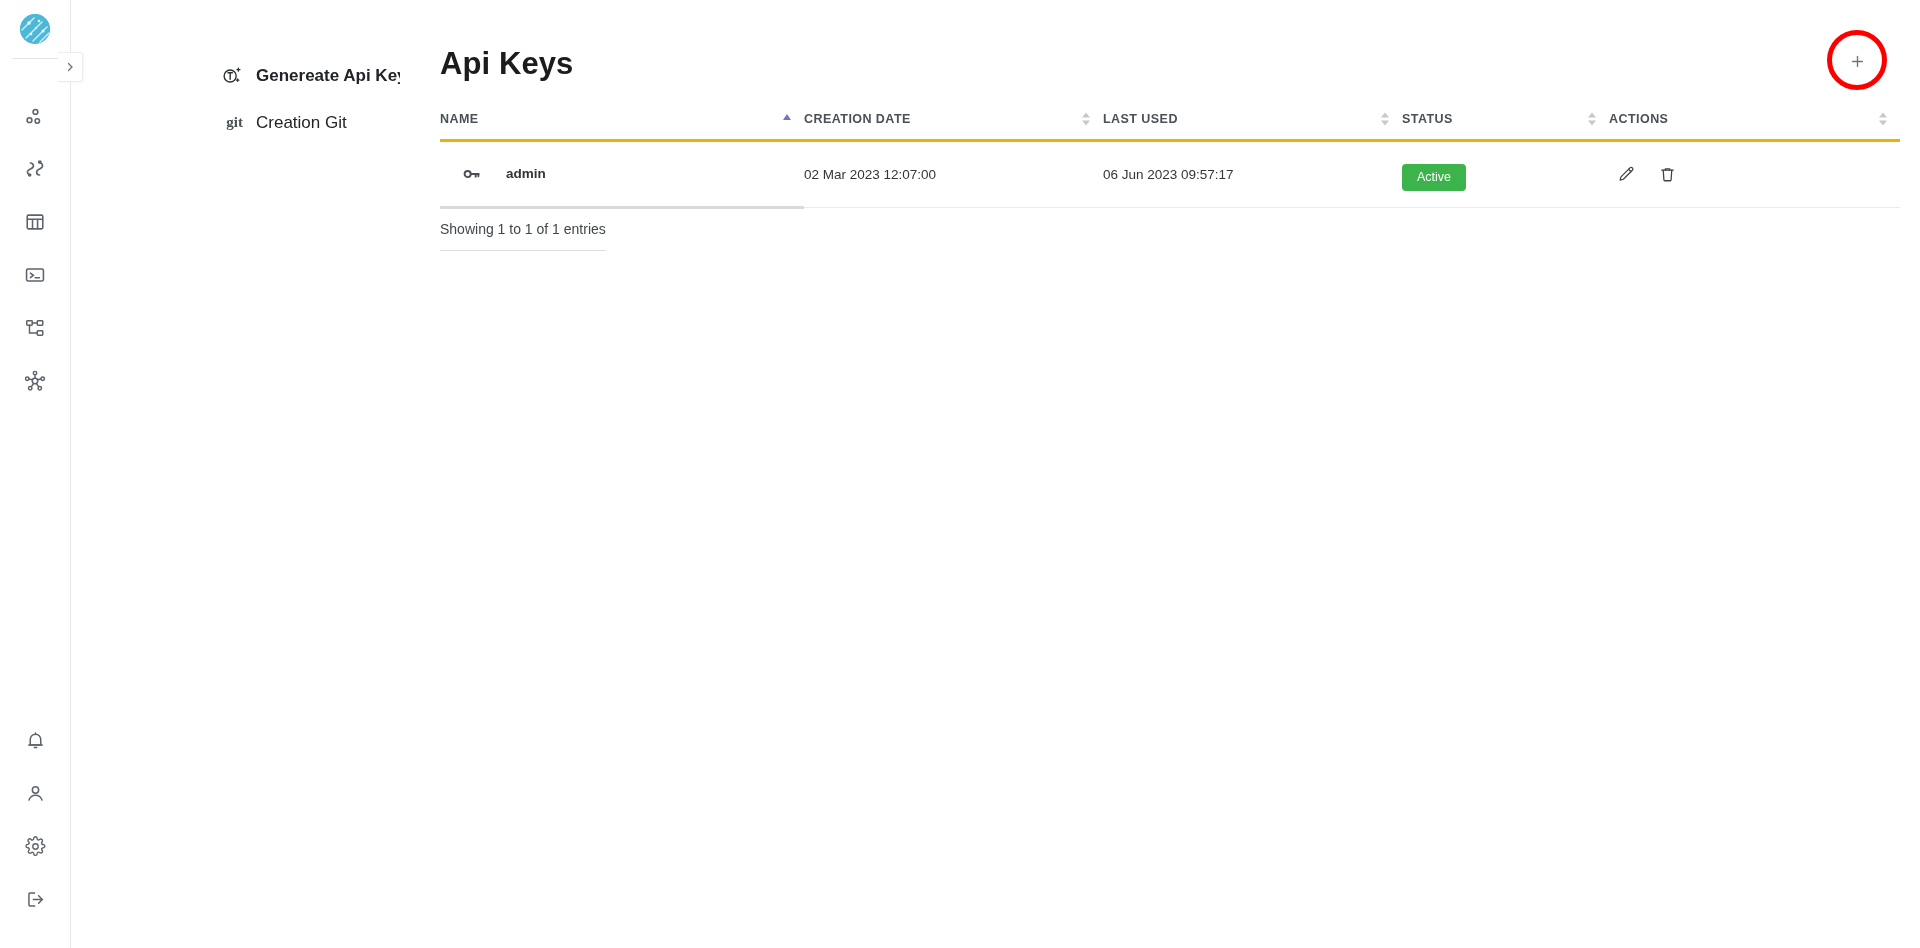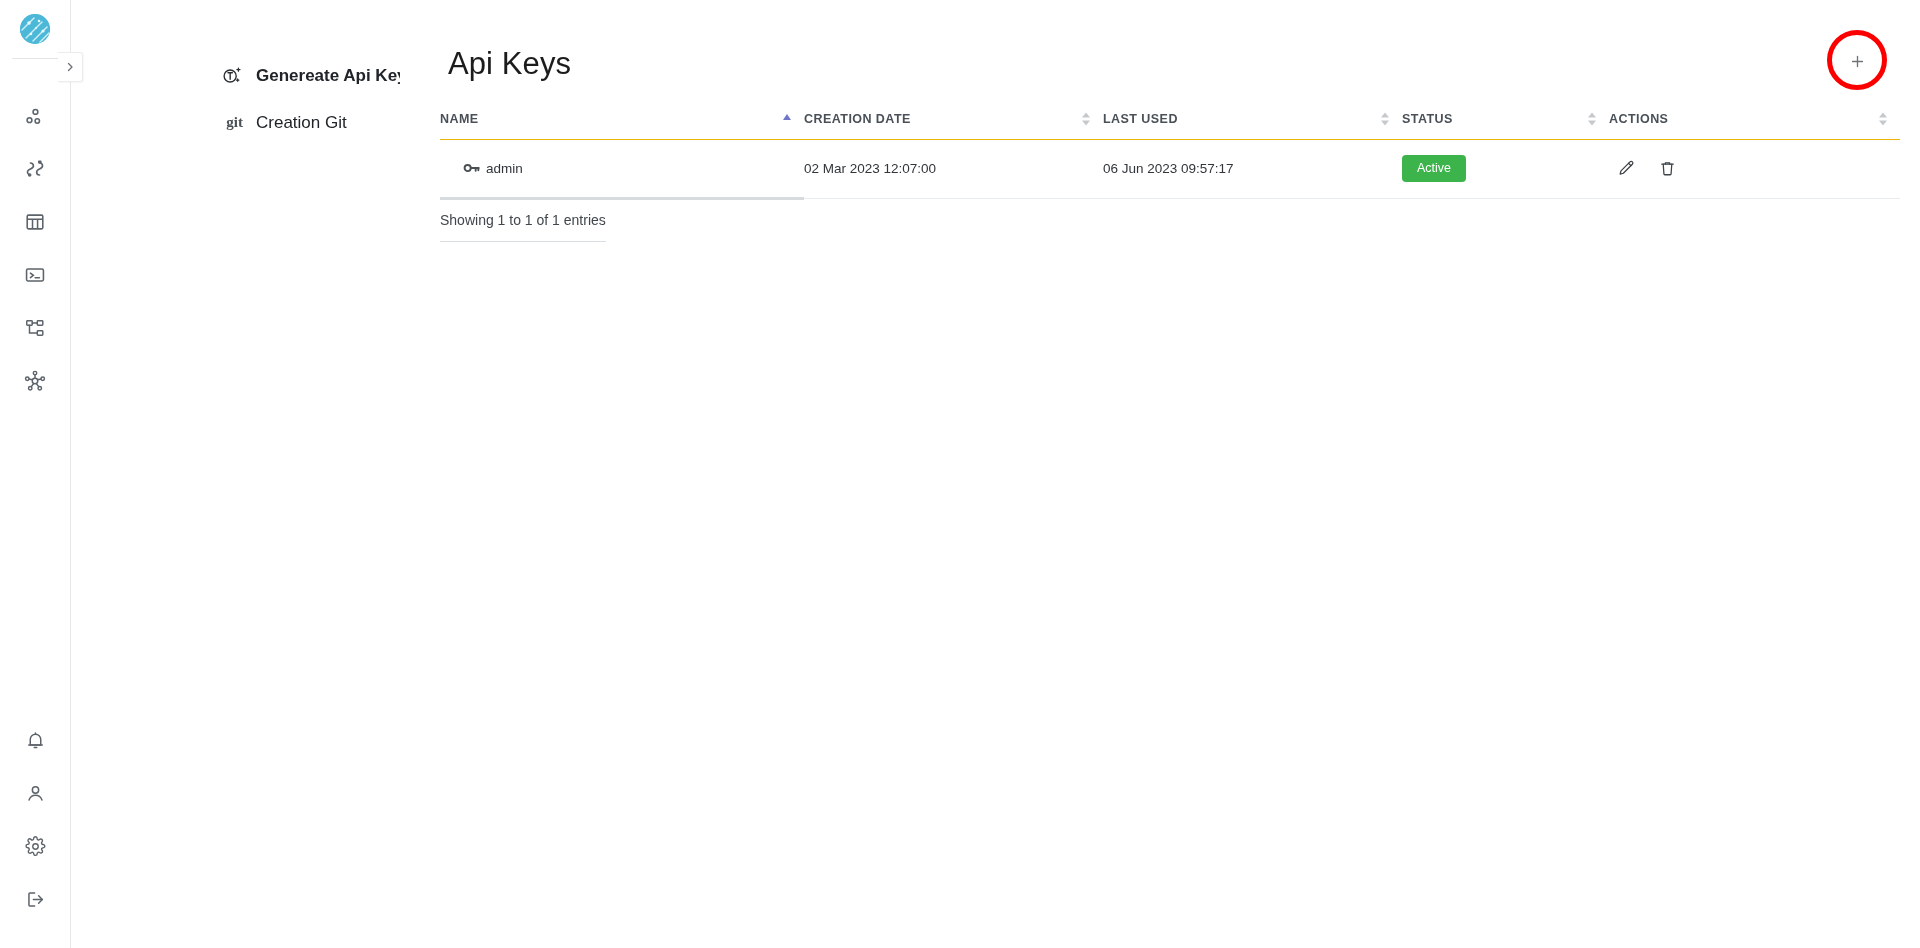--- a/index.html
+++ b/index.html
@@ -158,25 +158,25 @@
 
   
   .content {
     flex: 1;
     position: relative;
     padding: 0;
     background: #ffffff;
   }
   .page-title {
     position: absolute;
-    left: 48px;
+    left: 40px;
     top: 46px;
     font-size: 31px;
     line-height: 36px;
-    font-weight: normal;
+    font-weight: bold;
     color: #1c1c1c;
     letter-spacing: 0.1px;
   }
 
   .add-btn {
     position: absolute;
     right: 48px;
     top: 46px;
     width: 30px;
     height: 30px;
@@ -211,21 +211,21 @@
     border-collapse: collapse;
     table-layout: fixed;
   }
   table.data thead th {
     text-align: left;
     font-size: 12.5px;
     font-weight: bold;
     letter-spacing: 0.45px;
     color: #495057;
     padding: 0 0 13px 0;
-    border-bottom: 1px solid #eab308;
+    border-bottom: 3px solid #eab308;
     position: relative;
     vertical-align: bottom;
     cursor: pointer;
     text-transform: uppercase;
   }
   table.data thead th .sort {
     position: absolute;
     right: 12px;
     bottom: 13px;
     width: 10px;
@@ -236,30 +236,31 @@
     font-size: 13.5px;
     color: #31363b;
     border-bottom: 1px solid #e9ecef;
     vertical-align: middle;
   }
   td.name-cell {
     font-size: 16.5px;
     color: #1f2327;
     border-bottom: 3px solid #d8dbde !important;
   }
-  .name-inner { display: flex; align-items: center; gap: 4px; padding-left: 22px;}
+  .name-inner { display: flex; align-items: center; gap: 24px; padding-left: 22px; font-weight: bold;}
   .key-icon { color: #4a4f54; display:flex; }
   .badge {
     display: inline-block;
     background: #3cb44b;
     color: #ffffff;
     font-size: 12.5px;
     padding: 6px 15px 7px 15px;
     border-radius: 4px;
     line-height: 14px;
+    margin-top: 7px;
   }
   .actions-cell { }
   .actions-inner {
     display: flex;
     align-items: center;
     gap: 22px;
     padding-left: 8px;
     color: #3d4247;
   }
   .act-btn { cursor: pointer; display: flex; }

